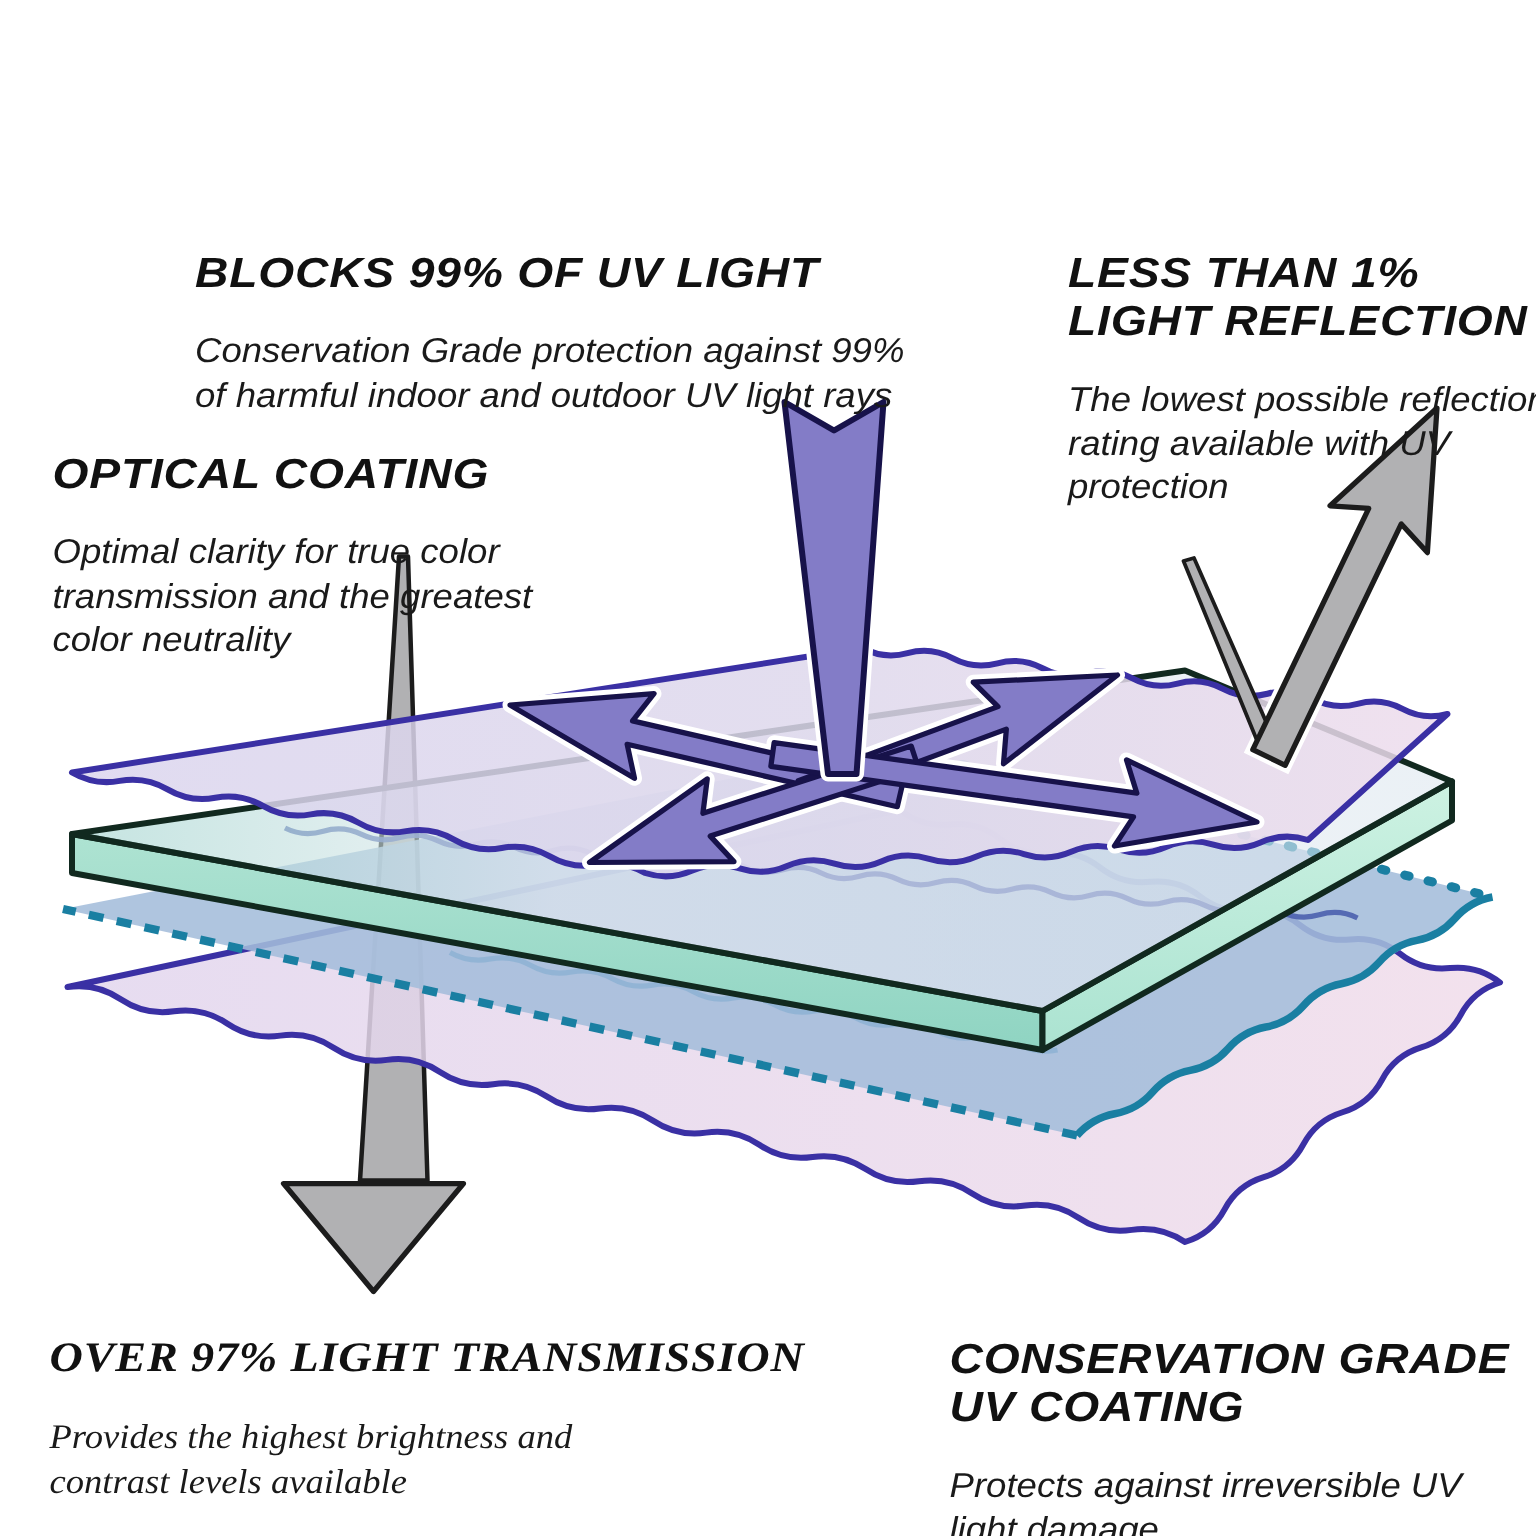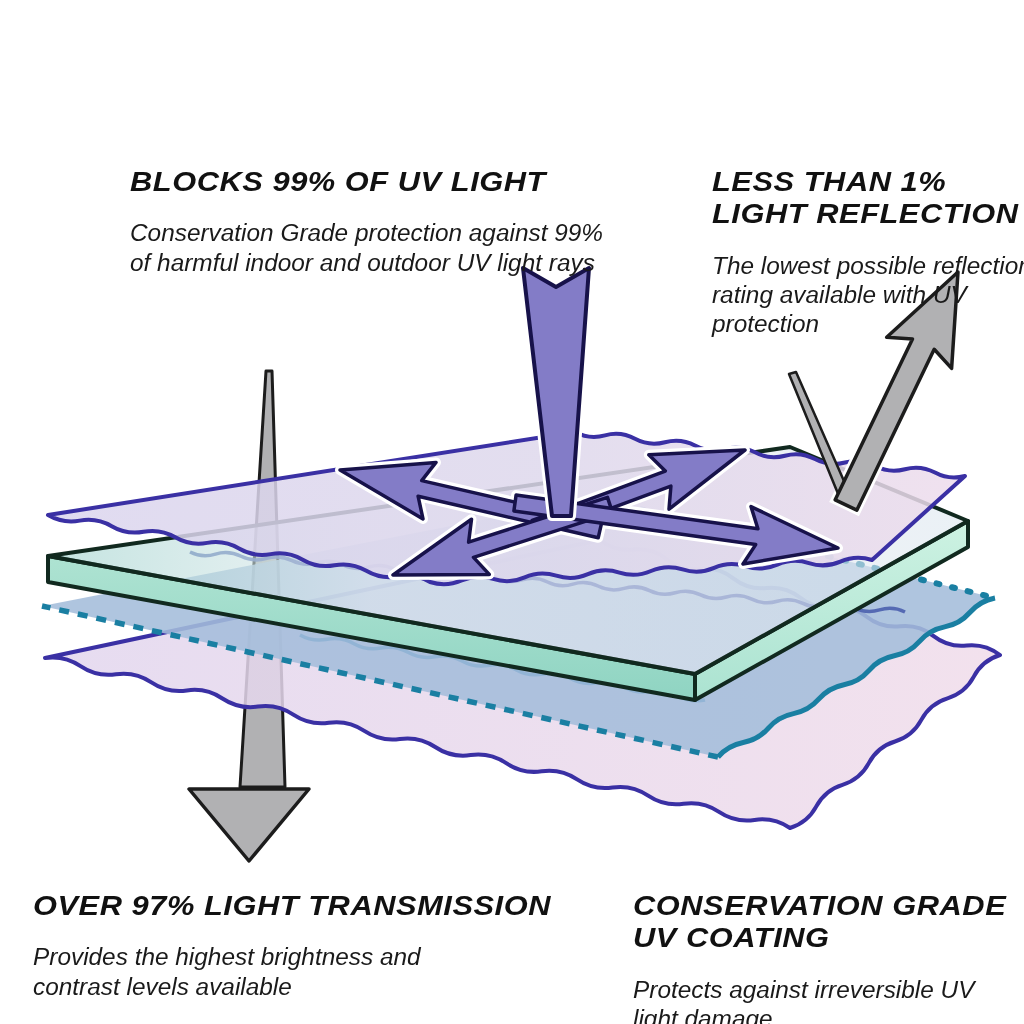--- a/index.html
+++ b/index.html
@@ -8,21 +8,21 @@
   #diagram{position:absolute;left:0;top:0;}
   .callout{position:absolute;white-space:pre-line;color:#1a1a1a;}
   .callout h2{margin:0 0 3px 0;font-size:28px;font-weight:bold;font-style:italic;
               letter-spacing:.5px;line-height:1.16;transform:scaleX(1.1);
               transform-origin:left top;white-space:pre-line;color:#111;}
   .callout p{margin:0;font-size:23px;font-style:italic;line-height:1.27;
              transform:scaleX(1.06);transform-origin:left top;white-space:pre-line;}
   .c-blocks{left:130px;top:148px;width:520px;}
   .c-reflect{left:712px;top:148px;width:330px;}
   .c-optical{left:35px;top:282px;width:330px;}
-  .c-transmit{left:33px;top:872px;width:560px;}
+  .c-transmit{left:33px;top:872px;width:560px;font-family:Liberation Serif, serif;}
   .c-uvcoat{left:633px;top:872px;width:380px;}
 </style>
 </head>
 <body>
 
 <div class="stage">
 
   <svg id="diagram" width="1024" height="1024" viewBox="0 0 1024 1024">
       <defs>
 <linearGradient id="gTop" x1="0" y1="0" x2="1" y2="0">
@@ -101,20 +101,26 @@
   </div>
 
   <div class="callout c-reflect">
     <h2>LESS THAN 1%
 LIGHT REFLECTION</h2>
     <p>The lowest possible reflection
 rating available with UV
 protection</p>
   </div>
 
+  <div class="callout c-optical">
+    <h2>OPTICAL COATING</h2>
+    <p>Optimal clarity for true color
+transmission and the greatest
+color neutrality</p>
+  </div>
 
   <div class="callout c-transmit">
     <h2>OVER 97% LIGHT TRANSMISSION</h2>
     <p>Provides the highest brightness and
 contrast levels available</p>
   </div>
 
   <div class="callout c-uvcoat">
     <h2>CONSERVATION GRADE
 UV COATING</h2>

